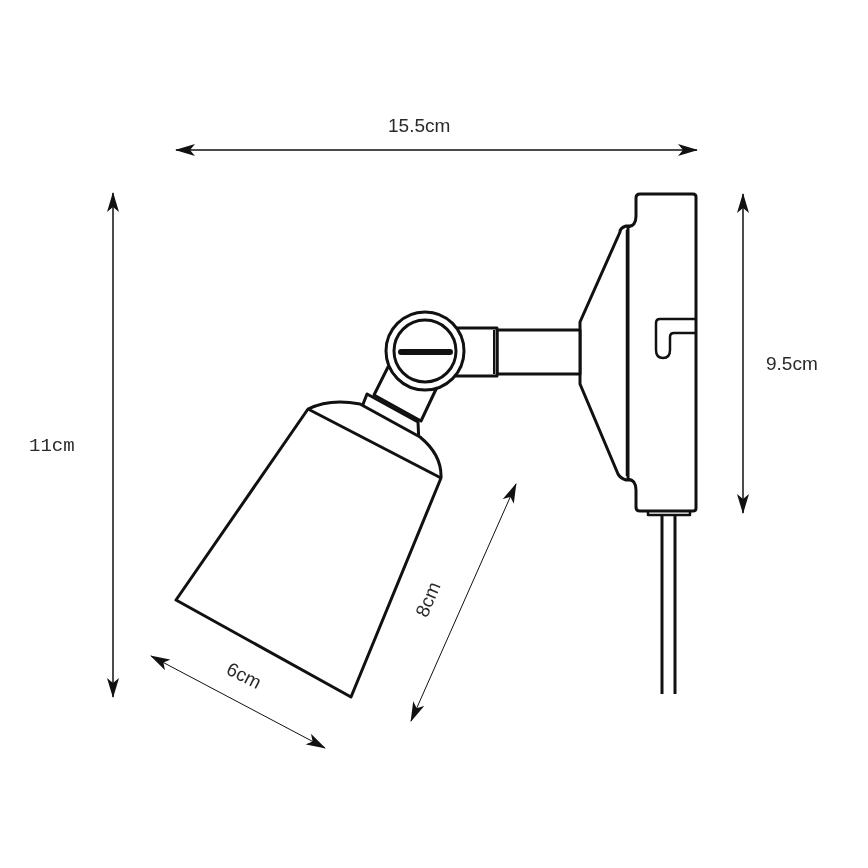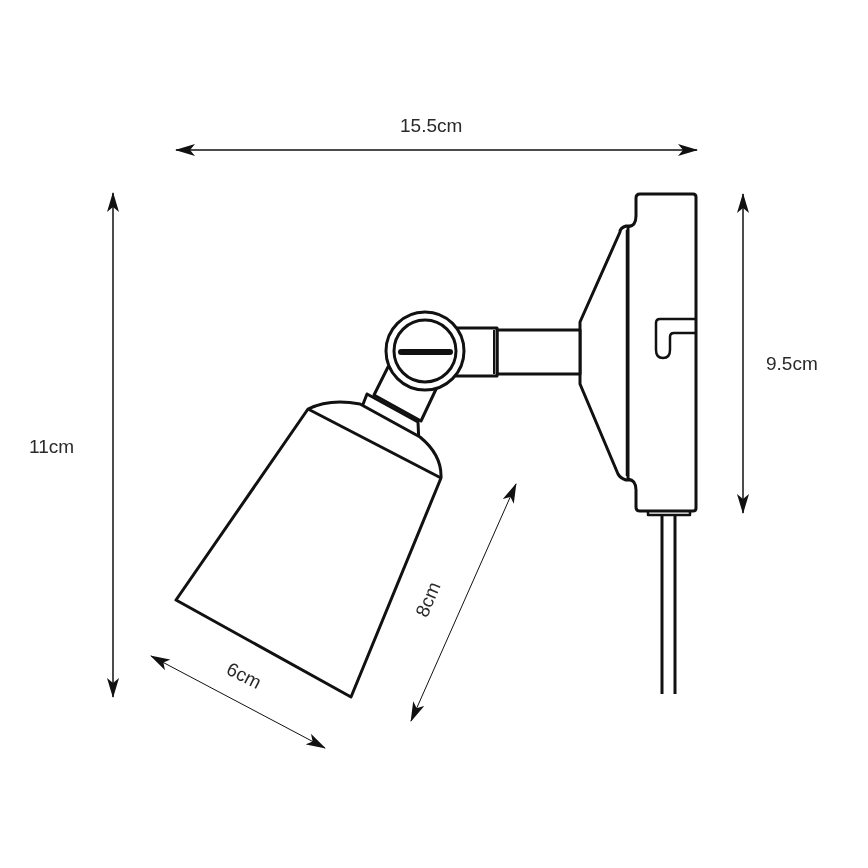--- a/index.html
+++ b/index.html
@@ -50,17 +50,17 @@
       <circle cx="425" cy="351" r="39"></circle>
       <circle cx="425" cy="351" r="31"></circle>
       <line x1="401" y1="352" x2="450" y2="352" stroke-width="6" stroke-linecap="round"></line>
     </g>
 
     <path d="M308,409 Q330,398 360,404 L420,437 Q442,455 441,478 L351,697 L176,600 Z"></path>
     <line x1="308" y1="409" x2="441" y2="478"></line>
   </g>
 </svg>
 
-<div class="label" style="left:400px; top:116px;">15.5cm</div>
-<div class="label" style="left:29px; top:437px;">11cm</div>
+<div class="label" style="left:388px; top:116px;">15.5cm</div>
+<div class="label" style="left:29px; top:437px;font-family:Liberation Mono, monospace;">11cm</div>
 <div class="label" style="left:766px; top:354px;">9.5cm</div>
 <div class="label rot" style="left:410px; top:590px; transform: rotate(-67deg);">8cm</div>
 <div class="label rot" style="left:226px; top:666px; transform: rotate(27deg);">6cm</div>
 
 </body></html>

